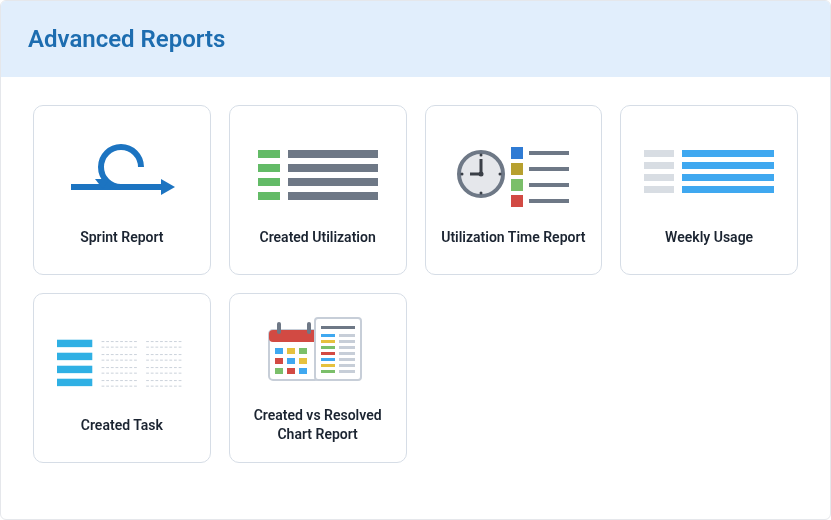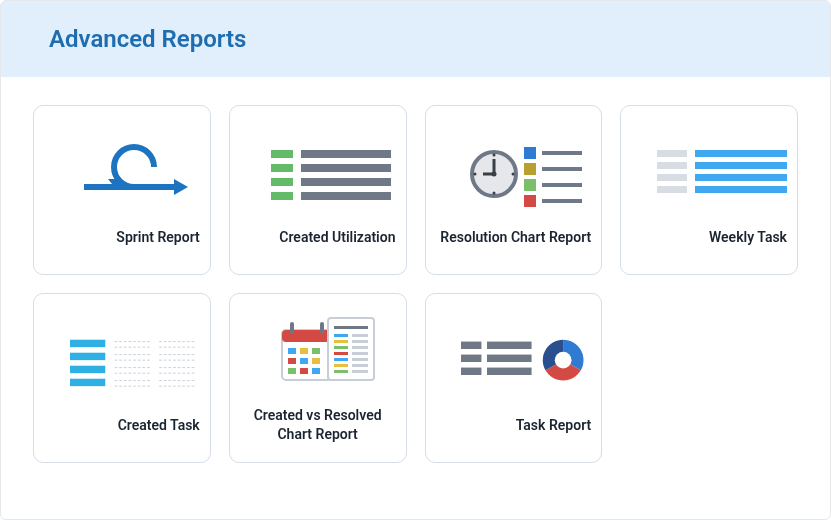--- a/index.html
+++ b/index.html
@@ -7,41 +7,41 @@
       font-family: -apple-system, BlinkMacSystemFont, "Segoe UI", Roboto, Arial, sans-serif;
       background: #fff;
       width: 831px;
       height: 520px;
       overflow: hidden;
       border: 1px solid #e5e7eb;
       border-radius: 6px;
     }
     .header {
       background: #e1eefc;
-      padding: 24px 48px;
+      padding: 24px 27px;
     }
     .header h1 {
       color: #1d6db0;
       font-size: 24px;
       font-weight: 600;
     }
     .grid {
       padding: 28px 32px;
       display: grid;
       grid-template-columns: repeat(4, 1fr);
       gap: 18px;
     }
     .card {
       border: 1px solid #d6dde6;
       border-radius: 10px;
       background: #fff;
       height: 170px;
       display: flex;
       flex-direction: column;
-      align-items: flex-end;
+      align-items: center;
       justify-content: center;
       padding: 10px;
       cursor: pointer;
     }
     .icon-area {
       width: 130px;
       height: 80px;
       display: flex;
       align-items: center;
       justify-content: center;
@@ -106,37 +106,37 @@
         <rect x="58" y="8" width="12" height="12" fill="#2f7bd4"></rect>
         <rect x="58" y="24" width="12" height="12" fill="#b7a02f"></rect>
         <rect x="58" y="40" width="12" height="12" fill="#7bbf6a"></rect>
         <rect x="58" y="56" width="12" height="12" fill="#d24a43"></rect>
         <rect x="76" y="12" width="40" height="4" fill="#6e7886"></rect>
         <rect x="76" y="28" width="40" height="4" fill="#6e7886"></rect>
         <rect x="76" y="44" width="40" height="4" fill="#6e7886"></rect>
         <rect x="76" y="60" width="40" height="4" fill="#6e7886"></rect>
       </svg>
     </div>
-    <div class="card-title">Resolution Chart Report</div>
+    <div class="card-title">Utilization Time Report</div>
   </div>
 
   <div class="card">
     <div class="icon-area">
       <svg width="130" height="60" viewBox="0 0 130 60">
         <rect x="0" y="6" width="30" height="7" fill="#d8dde3"></rect>
         <rect x="0" y="18" width="30" height="7" fill="#d8dde3"></rect>
         <rect x="0" y="30" width="30" height="7" fill="#d8dde3"></rect>
         <rect x="0" y="42" width="30" height="7" fill="#d8dde3"></rect>
         <rect x="38" y="6" width="92" height="7" fill="#3fa8f0"></rect>
         <rect x="38" y="18" width="92" height="7" fill="#3fa8f0"></rect>
         <rect x="38" y="30" width="92" height="7" fill="#3fa8f0"></rect>
         <rect x="38" y="42" width="92" height="7" fill="#3fa8f0"></rect>
       </svg>
     </div>
-    <div class="card-title">Weekly Task</div>
+    <div class="card-title">Weekly Usage</div>
   </div>
 
   <div class="card">
     <div class="icon-area">
       <svg width="140" height="56" viewBox="0 0 140 56">
         <rect x="0" y="4" width="38" height="8" fill="#2fb0e4"></rect>
         <rect x="0" y="18" width="38" height="8" fill="#2fb0e4"></rect>
         <rect x="0" y="32" width="38" height="8" fill="#2fb0e4"></rect>
         <rect x="0" y="46" width="38" height="8" fill="#2fb0e4"></rect>
         <g stroke="#c7ced8" stroke-width="1" stroke-dasharray="3,2">
@@ -195,33 +195,14 @@
         <rect x="58" y="52" width="14" height="3" fill="#e6c13e"></rect>
           <rect x="76" y="52" width="16" height="3" fill="#c7ced8"></rect>
         <rect x="58" y="58" width="14" height="3" fill="#7bbf6a"></rect>
           <rect x="76" y="58" width="16" height="3" fill="#c7ced8"></rect>
       </svg>
     </div>
     <div class="card-title">Created vs Resolved Chart Report</div>
   </div>
 
 
-  <div class="card">
-    <div class="icon-area">
-      <svg width="140" height="60" viewBox="0 0 140 60">
-        <rect x="0" y="8" width="22" height="8" fill="#6e7886"></rect>
-        <rect x="0" y="22" width="22" height="8" fill="#6e7886"></rect>
-        <rect x="0" y="36" width="22" height="8" fill="#6e7886"></rect>
-        <rect x="28" y="8" width="48" height="8" fill="#6e7886"></rect>
-        <rect x="28" y="22" width="48" height="8" fill="#6e7886"></rect>
-        <rect x="28" y="36" width="48" height="8" fill="#6e7886"></rect>
-        <g transform="translate(110,28)">
-          <path d="M0,0 L0,-22 A22,22 0 0,1 19,11 Z" fill="#2f7bd4"></path>
-          <path d="M0,0 L19,11 A22,22 0 0,1 -19,11 Z" fill="#d24a43"></path>
-          <path d="M0,0 L-19,11 A22,22 0 0,1 0,-22 Z" fill="#2a4f8f"></path>
-          <circle cx="0" cy="0" r="9" fill="#fff"></circle>
-        </g>
-      </svg>
-    </div>
-    <div class="card-title">Task Report</div>
-  </div>
 
 </div>
 
 </body></html>

